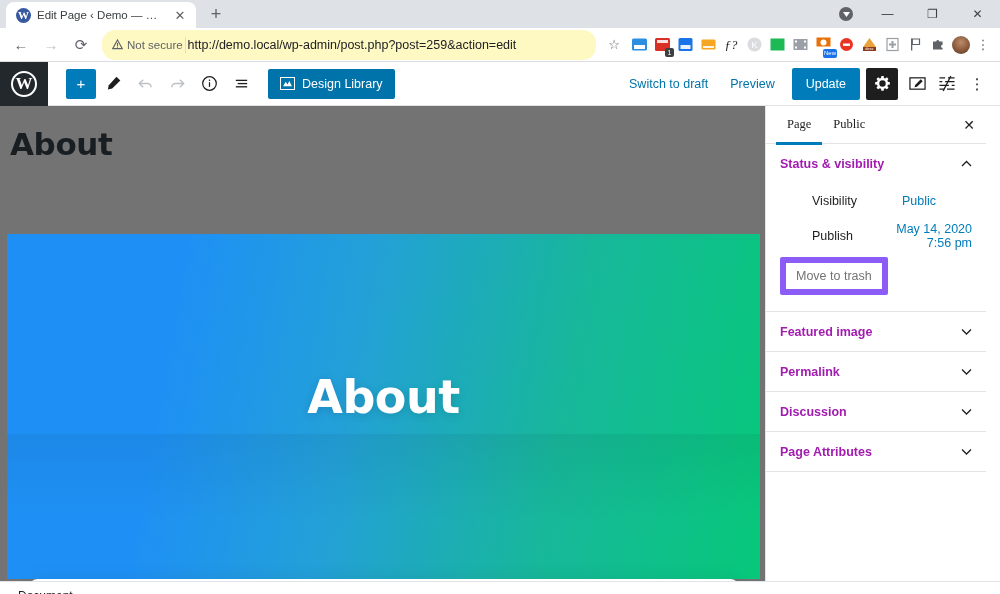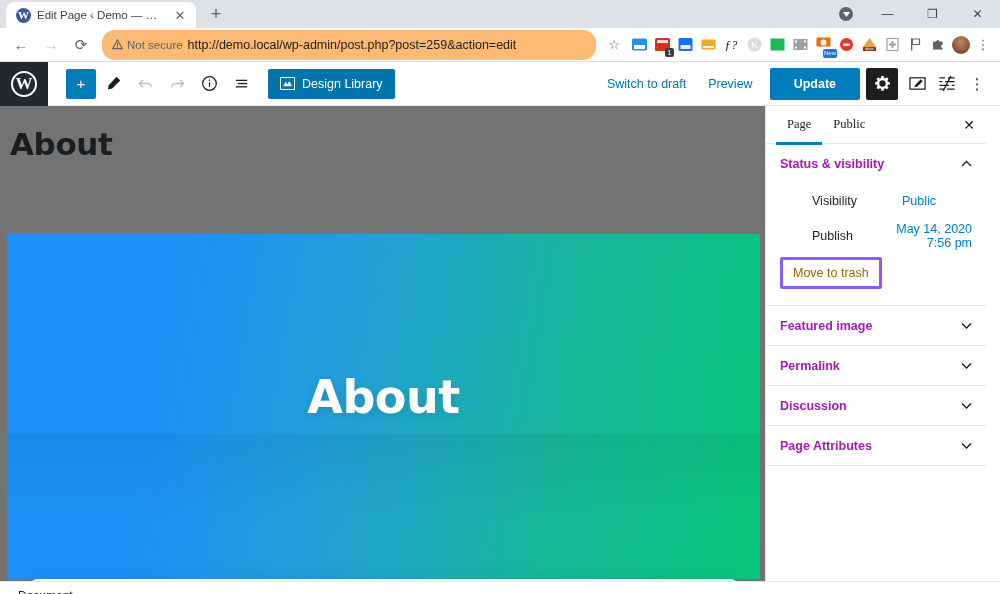--- a/index.html
+++ b/index.html
@@ -69,21 +69,21 @@
     padding: 0 6px; gap: 0px;
     border-bottom: 1px solid #dadce0;
   }
   .nav-btn {
     width: 30px; height: 30px;
     display: flex; align-items: center; justify-content: center;
     font-size: 15px; color: #5f6368;
   }
   .nav-btn.disabled { color: #bdc1c6; }
   .omnibox {
-    flex: 1; height: 26px; background: #fdba74; border-radius: 13px;
+    flex: 1; height: 26px; background: #fef9c3; border-radius: 13px;
     display: flex; align-items: center; padding: 15px 10px;
     margin: 0 6px; gap: 2px; font-size: 12px; color: #202124;
   }
   .notsecure {
     display: flex; align-items: center; gap: 4px;
     font-size: 11.5px; color: #5f6368; white-space: nowrap;
   }
   .omni-sep { width:1px; height:16px; background:#dadce0; }
   .omni-url { font-size: 12.5px; color: #202124; white-space: nowrap; }
   .star-btn {
@@ -150,22 +150,22 @@
   .hdr-right {
     margin-left: auto; display: flex; align-items: center; gap: 0px;
     padding-right: 8px;
   }
   .link-btn {
     color: #0073aa; font-size: 12.5px; padding: 0 11px; height: 30px;
     display: flex; align-items: center;
   }
   .update-btn {
     background: #007cba; color: #fff; font-size: 12.5px;
-    height: 32px; padding: 0 24px; border-radius: 2px;
-    display: flex; align-items: center; margin: 0 6px; font-weight: bold;
+    height: 32px; padding: 0 14px; border-radius: 2px;
+    display: flex; align-items: center; margin: 0 6px;
   }
   .gear-btn {
     width: 32px; height: 32px; background: #1e1e1e; color: #fff;
     display:flex; align-items:center; justify-content:center;
     font-size: 15px; border-radius: 2px; margin-right: 4px;
   }
   .icon-btn {
     width: 30px; height: 30px; display:flex; align-items:center;
     justify-content:center; color: #1e1e1e; font-size: 14px;
   }
@@ -229,21 +229,21 @@
     padding: 0 14px; font-size: 12.5px; font-weight: 600; color: #a21caf;
   }
   .sb-panel-hdr .chev { margin-left: auto; font-size: 10px; color: #1e1e1e; }
   .sb-row {
     display: flex; align-items: center; padding: 0 14px; height: 35px;
     font-size: 12.5px; color: #1e1e1e;
   }
   .sb-row .label { width: 90px; margin-left: 32px; }
   .sb-row .value { color: #007cba; text-align: right; }
   .trash-btn {
-    margin: 4px 14px 16px 14px; border: 3px solid #8b5cf6; color: #a16207;
+    margin: 4px 14px 16px 14px; border: 6px solid #8b5cf6; color: #737373;
     background: #fff; font-size: 12.5px; padding: 6px 10px;
     border-radius: 2px; display: inline-block; width: fit-content;
   }
 
   
   .statusbar {
     height: 29px; background: #fff; border-top: 1px solid #e2e4e7;
     display: flex; align-items: center; padding-left: 18px;
     font-size: 12px; color: #1e1e1e; position: relative;
   }

